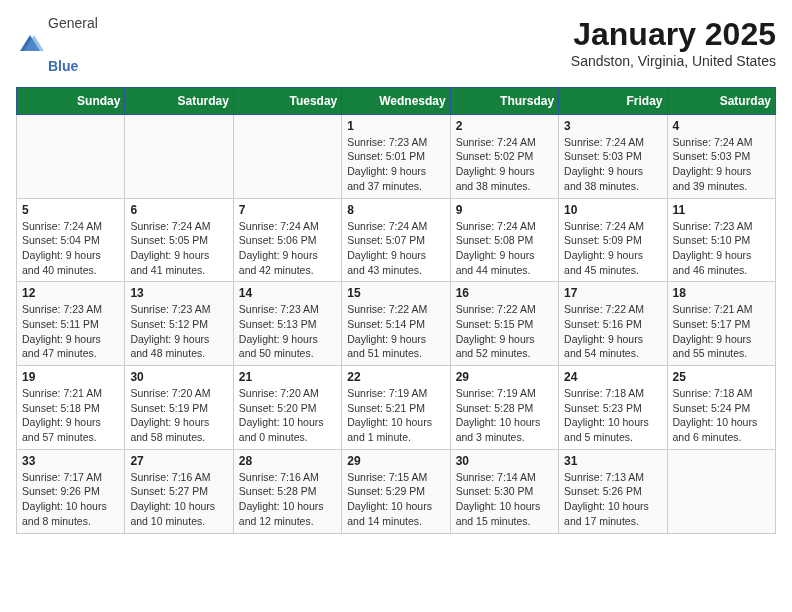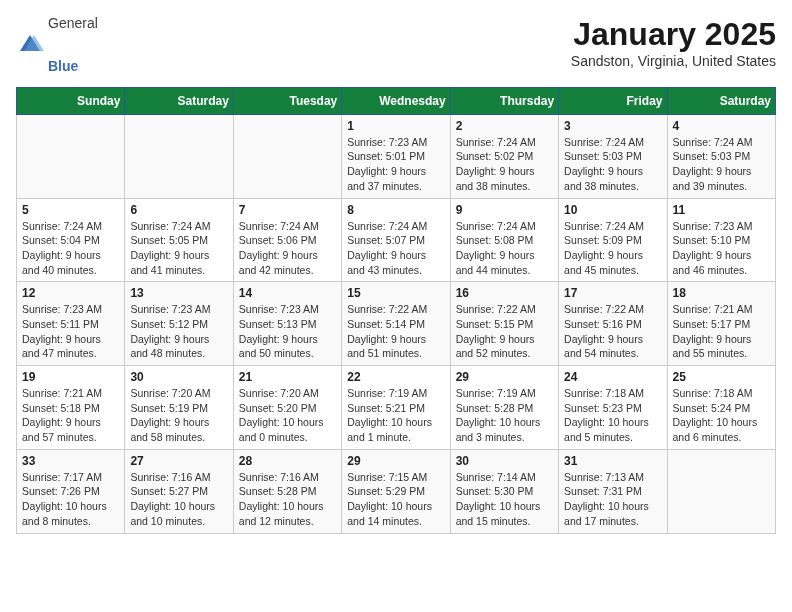--- a/index.html
+++ b/index.html
@@ -286,21 +286,21 @@
           <span class="day-num">25</span>
           <div class="cell-text">Sunrise: 7:18 AM
 Sunset: 5:24 PM
 Daylight: 10 hours and 6 minutes.</div>
         </td>
       </tr>
       <tr>
         <td>
           <span class="day-num">33</span>
           <div class="cell-text">Sunrise: 7:17 AM
-Sunset: 7:26 PM
+Sunset: 9:26 PM
 Daylight: 10 hours and 8 minutes.</div>
         </td>
         <td>
           <span class="day-num">27</span>
           <div class="cell-text">Sunrise: 7:16 AM
 Sunset: 5:27 PM
 Daylight: 10 hours and 10 minutes.</div>
         </td>
         <td>
           <span class="day-num">28</span>
@@ -316,19 +316,19 @@
         </td>
         <td>
           <span class="day-num">30</span>
           <div class="cell-text">Sunrise: 7:14 AM
 Sunset: 5:30 PM
 Daylight: 10 hours and 15 minutes.</div>
         </td>
         <td>
           <span class="day-num">31</span>
           <div class="cell-text">Sunrise: 7:13 AM
-Sunset: 7:31 PM
+Sunset: 5:26 PM
 Daylight: 10 hours and 17 minutes.</div>
         </td>
         <td class="empty-cell"></td>
       </tr>
     </tbody>
 </table>
 
 </body></html>

